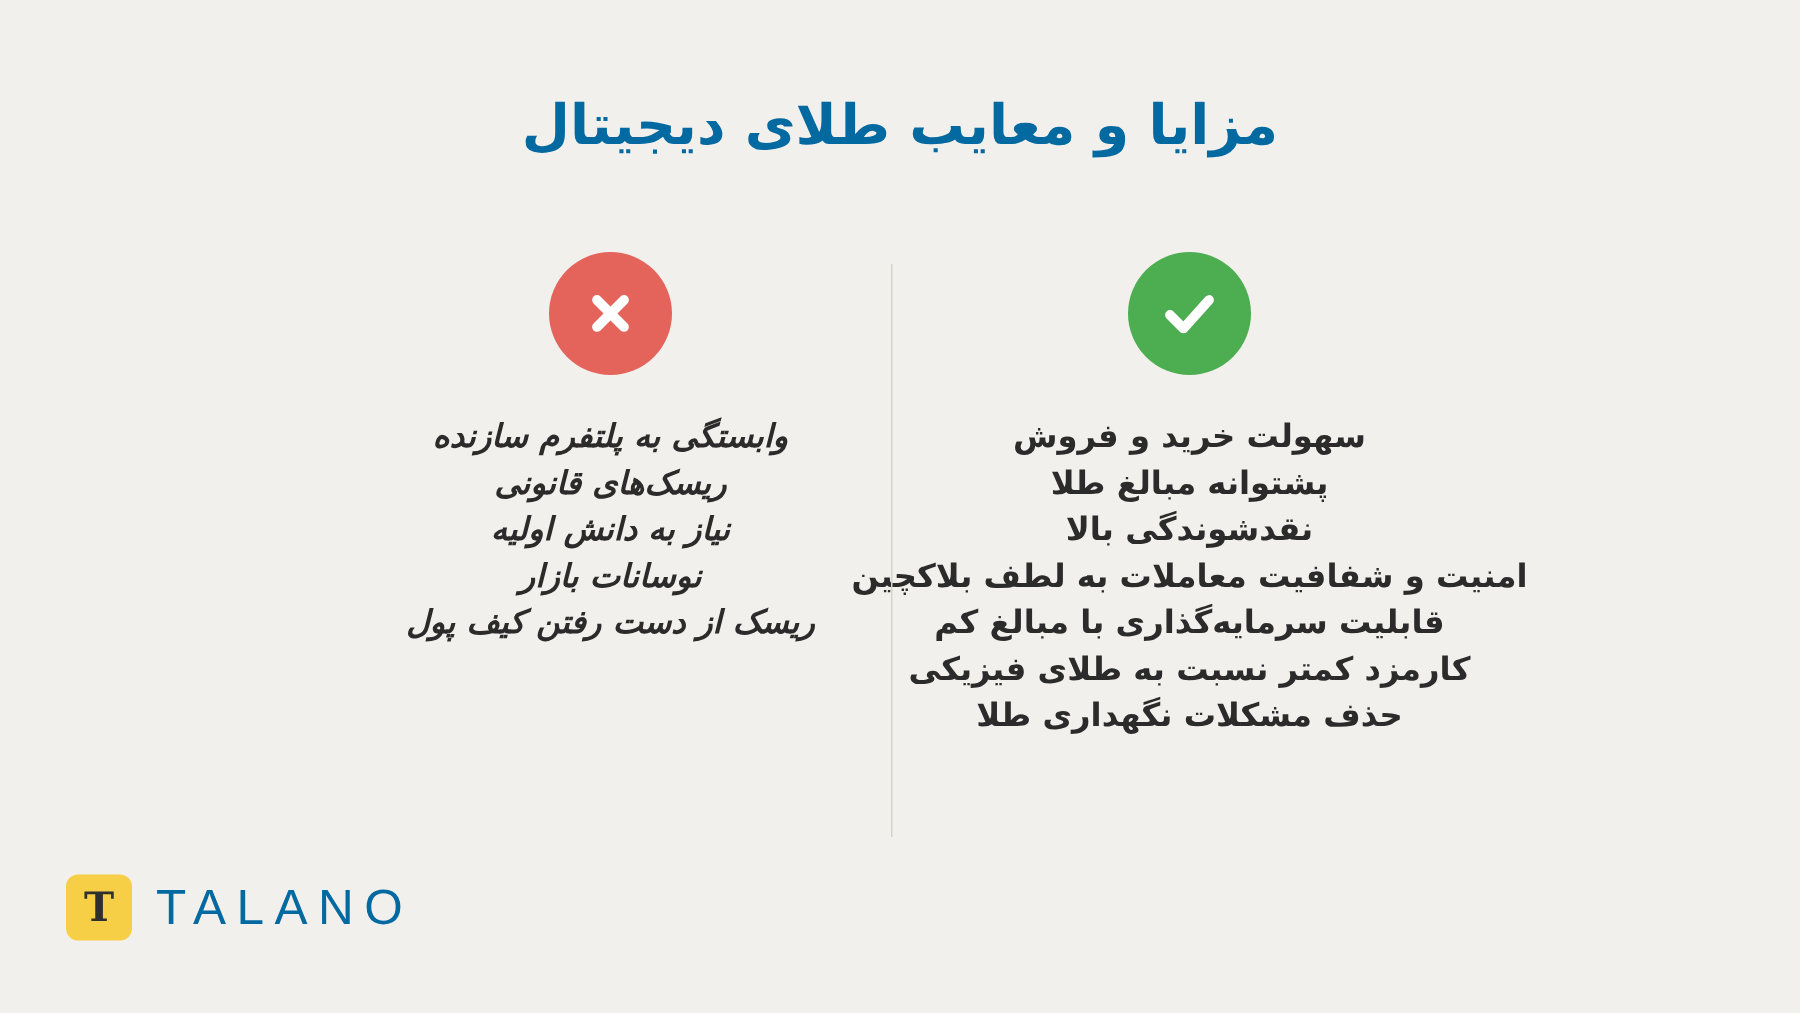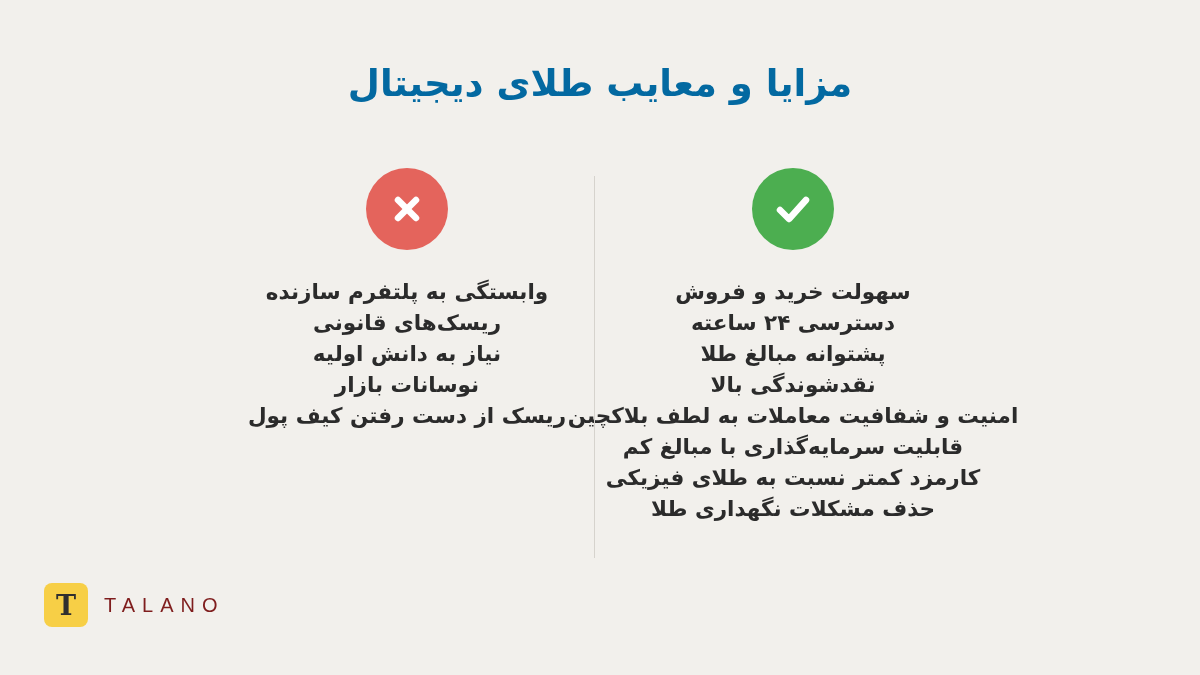--- a/index.html
+++ b/index.html
@@ -43,21 +43,21 @@
     align-items: flex-start;
     direction: rtl;
   }
   .col {
     width: 305px;
     display: flex;
     flex-direction: column;
     align-items: center;
   }
   .col-pros { padding-left: 46px; }
-  .col-cons { padding-right: 34px; }
+  .col-cons { padding-right: 34px; font-style: italic; }
   .divider {
     width: 1px;
     height: 382px;
     background: #d6d3cd;
     margin: 8px 0 0 0;
     flex: 0 0 1px;
   }
   .badge {
     width: 82px;
     height: 82px;
@@ -106,23 +106,23 @@
     margin-right: 16px;
   }
   .brand-mark span {
     font-family: "DejaVu Serif", "Liberation Serif", serif;
     font-size: 27px;
     font-weight: bold;
     color: #2f2f2f;
     line-height: 1;
   }
   .brand-name {
-    font-size: 20px;
+    font-size: 33px;
     letter-spacing: 7px;
-    color: #7f1d1d;
+    color: #0369a1;
     font-weight: 400;
     font-family: "Liberation Sans", sans-serif;
   }
 </style>
 </head>
 <body>
 
 <div class="slide">
 
   <div class="title">مزایا و معایب طلای دیجیتال</div>
@@ -130,21 +130,20 @@
   <div class="columns">
 
     <div class="col col-pros">
       <div class="badge badge-pros">
         <svg width="44" height="44" viewBox="0 0 44 44" aria-hidden="true">
           <polyline points="9,23 18,32 35,13" fill="none" stroke="#ffffff" stroke-width="6.5" stroke-linecap="round" stroke-linejoin="round"></polyline>
         </svg>
       </div>
       <ul class="item-list">
         <li>سهولت خرید و فروش</li>
-        <li>دسترسی ۲۴ ساعته</li>
         <li>پشتوانه مبالغ طلا</li>
         <li>نقدشوندگی بالا</li>
         <li>امنیت و شفافیت معاملات به لطف بلاکچین</li>
         <li>قابلیت سرمایه‌گذاری با مبالغ کم</li>
         <li>کارمزد کمتر نسبت به طلای فیزیکی</li>
         <li>حذف مشکلات نگهداری طلا</li>
       </ul>
     </div>
 
     <div class="divider"></div>

